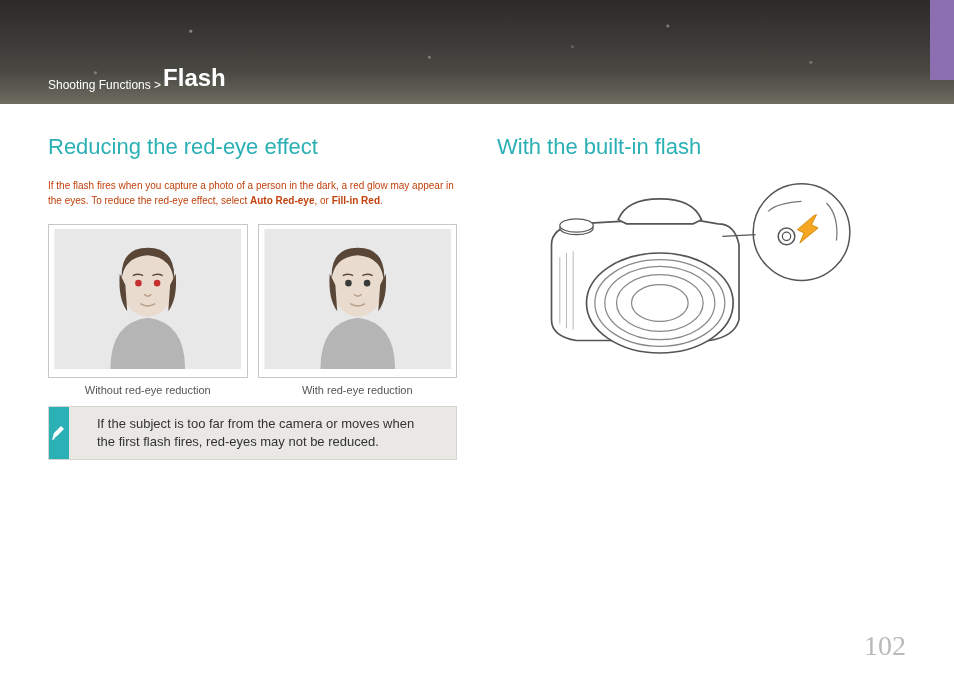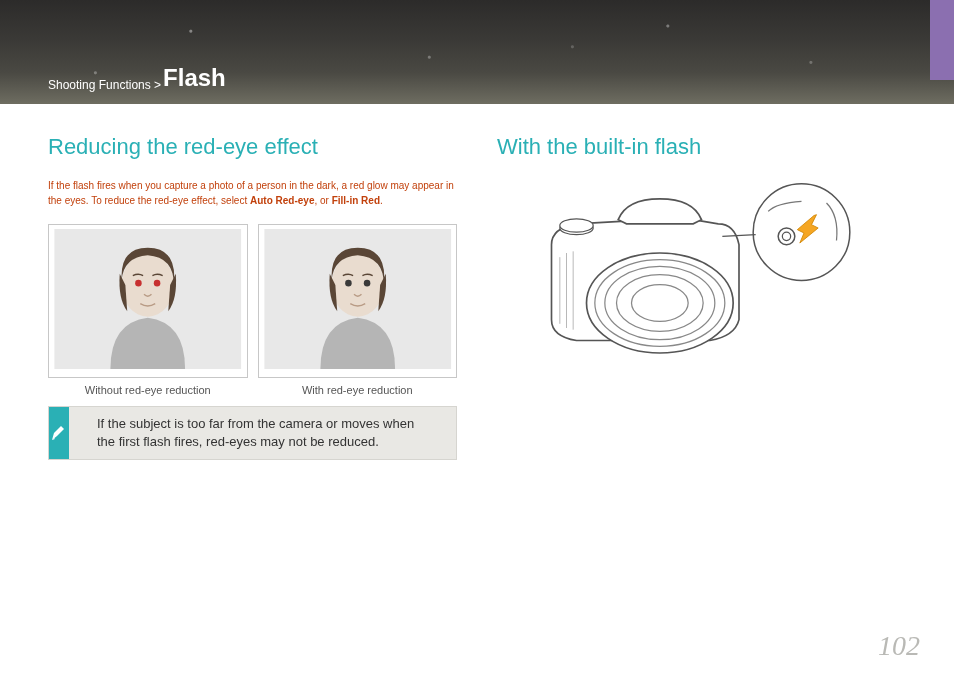--- a/index.html
+++ b/index.html
@@ -122,23 +122,22 @@
     padding:8px 28px;
     line-height:1.4;
   }
   .camera-illustration {
     width:100%;
     height:200px;
   }
   .page-number {
     position:absolute;
     bottom:14px;
-    right:34px;
+    right:48px;
     font-family: Georgia, "Times New Roman", serif;
-    font-style: italic;
     font-size: 28px;
     color:#b9b9b5;
   }
 </style>
 </head>
 <body>
 
 <div class="top-banner">
   <div class="side-tab"></div>
   <span class="breadcrumb">Shooting Functions &gt; </span>

